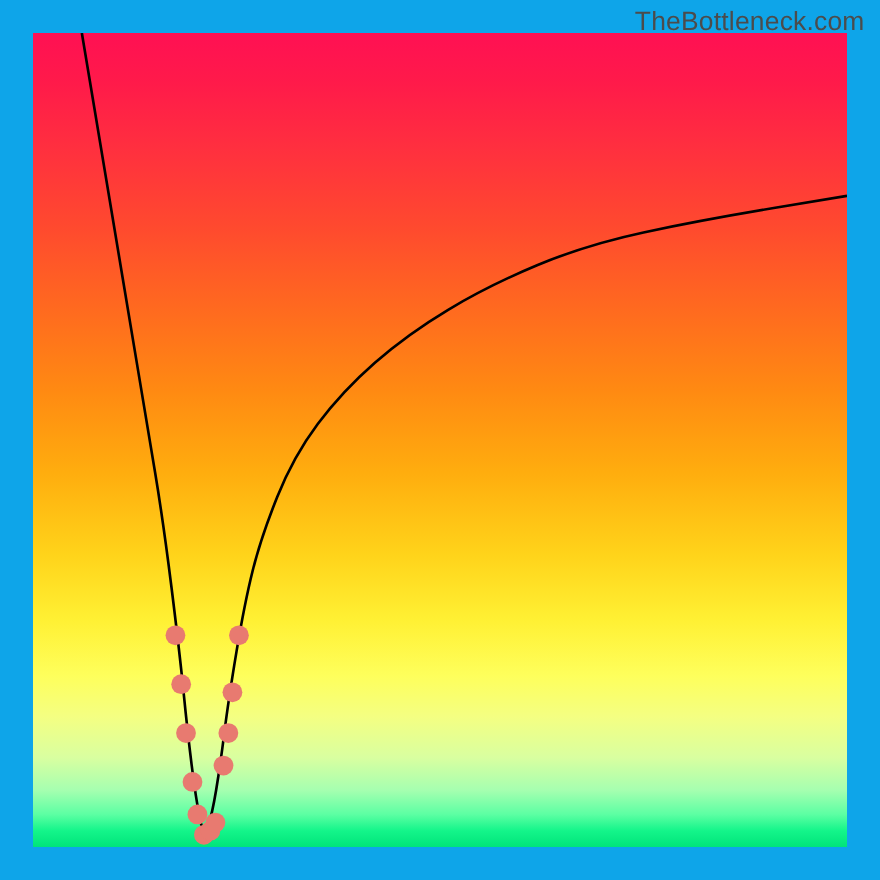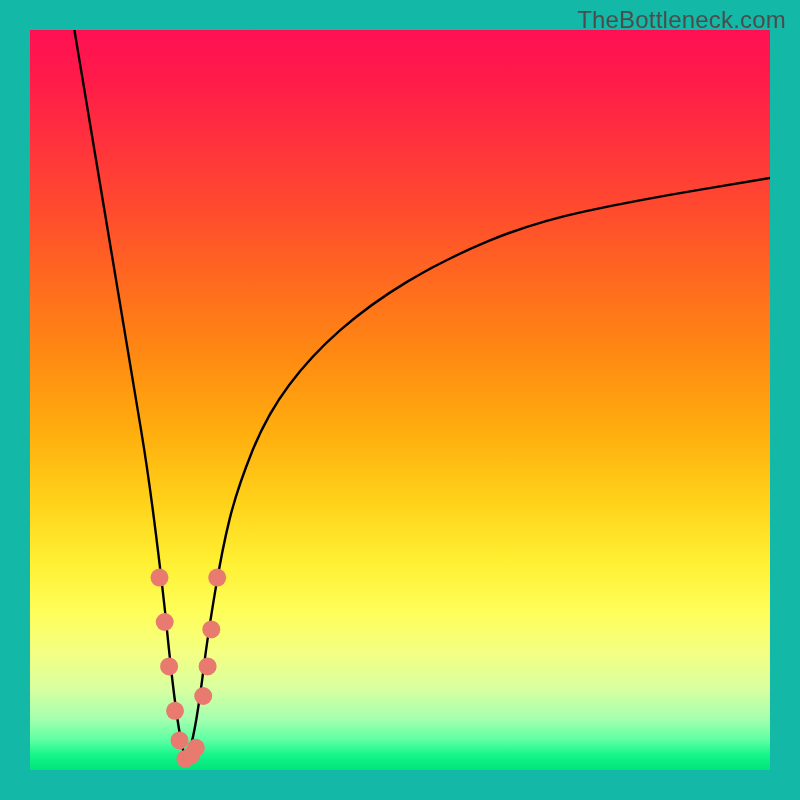--- a/index.html
+++ b/index.html
@@ -8,21 +8,21 @@
     width: 800px;
     height: 800px;
     overflow: hidden;
     background: #000;
     font-family: Arial, Helvetica, sans-serif;
   }
   .frame {
     position: relative;
     width: 800px;
     height: 800px;
-    background: #14b8a6;
+    background: #0ea5e9;
   }
   .plot-area {
     position: absolute;
     left: 30px;
     top: 30px;
     width: 740px;
     height: 740px;
     overflow: hidden;
   }
   .gradient {

